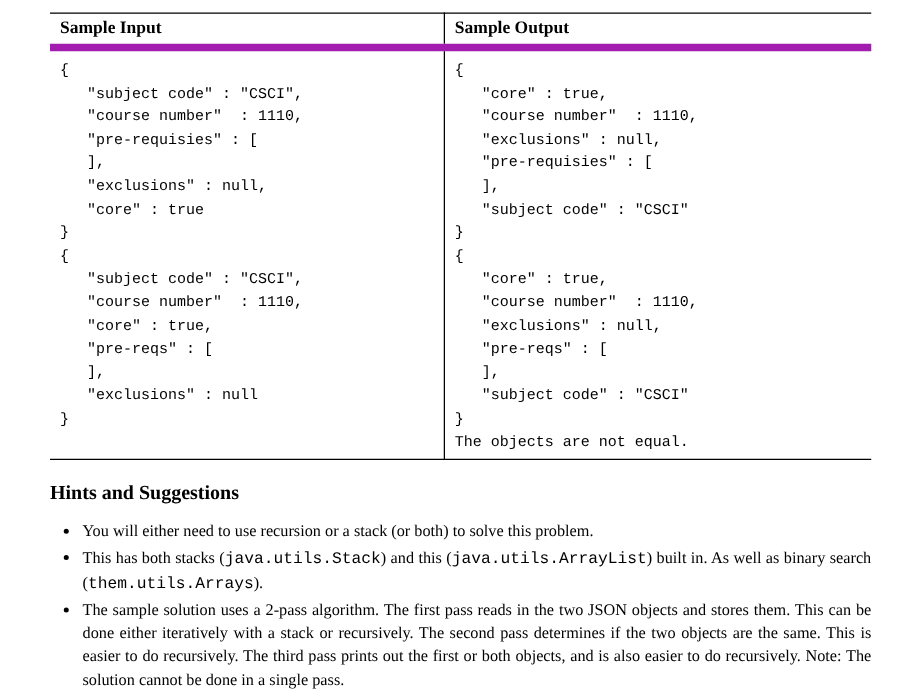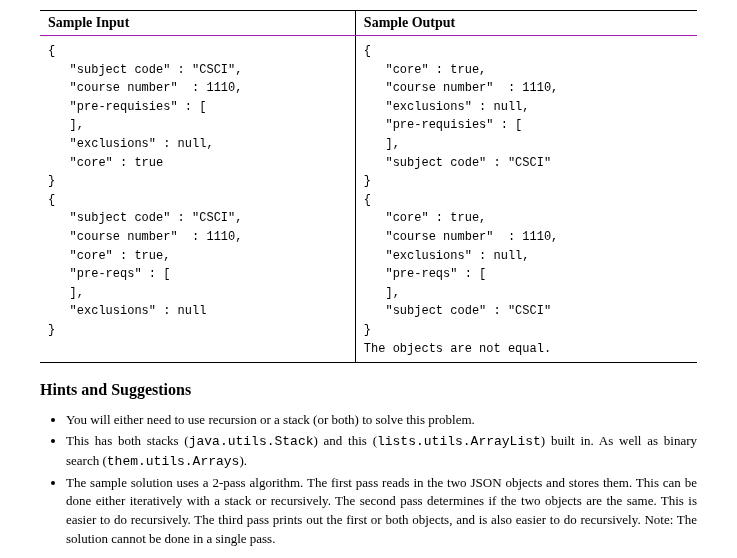--- a/index.html
+++ b/index.html
@@ -16,21 +16,21 @@
     }
     .sample-table {
       width: 100%;
       border-collapse: collapse;
     }
     .sample-table th {
       text-align: left;
       font-weight: bold;
       padding: 4px 8px;
       border-top: 1px solid #000;
-      border-bottom: 1px solid #a21caf;
+      border-bottom: 6px solid #a21caf;
       font-size: 14px;
     }
     .sample-table td {
       vertical-align: top;
       padding: 6px 8px 4px 8px;
       font-family: 'Courier New', Courier, monospace;
       font-size: 12px;
       white-space: pre;
       line-height: 1.55;
     }
@@ -109,16 +109,16 @@
 The objects are not equal.</td>
     </tr>
   </tbody>
 </table>
 
 <h2 class="hints-heading">Hints and Suggestions</h2>
 
 <ul class="hints-list">
   <li>You will either need to use recursion or a stack (or both) to solve this problem.</li>
   <li>
-    <span>This has both stacks (</span><span class="code-inline">java.utils.Stack</span><span>) and this (</span><span class="code-inline">lists.utils.ArrayList</span><span>) built in. As well as binary search (</span><span class="code-inline">them.utils.Arrays</span><span>).</span>
+    <span>This has both stacks (</span><span class="code-inline">java.utils.Stack</span><span>) and this (</span><span class="code-inline">java.utils.ArrayList</span><span>) built in. As well as binary search (</span><span class="code-inline">them.utils.Arrays</span><span>).</span>
   </li>
   <li>The sample solution uses a 2-pass algorithm. The first pass reads in the two JSON objects and stores them. This can be done either iteratively with a stack or recursively. The second pass determines if the two objects are the same. This is easier to do recursively. The third pass prints out the first or both objects, and is also easier to do recursively. Note: The solution cannot be done in a single pass.</li>
 </ul>
 
 </body></html>

